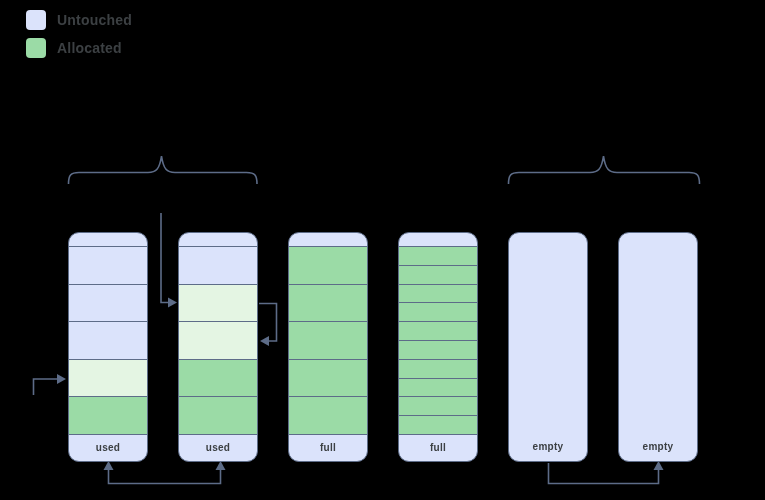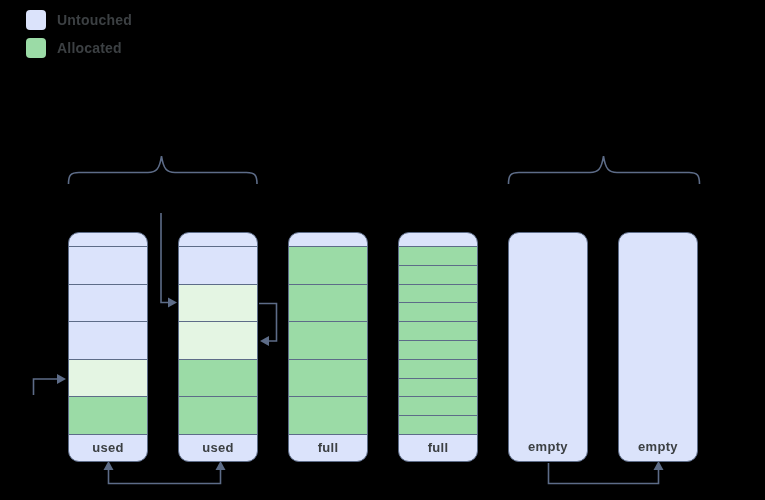--- a/index.html
+++ b/index.html
@@ -26,21 +26,21 @@
     display:flex; flex-direction:column; overflow:hidden;
   }
   .cap { height:13px; flex:none; }
   .seg { flex:1; border-top:1px solid var(--stroke,#5d6c88); }
   .seg.untouched { background:var(--untouched,#dbe3fb); }
   .seg.free      { background:var(--free,#e4f5e3); }
   .seg.allocated { background:var(--allocated,#9bdba6); }
   .slab-label {
     flex:none; height:26px; border-top:1px solid var(--stroke,#5d6c88);
     display:flex; align-items:center; justify-content:center;
-    font-size:13px; font-weight:600; letter-spacing:.3px; color:var(--text,#3c4043);
+    font-size:10px; font-weight:600; letter-spacing:.3px; color:var(--text,#3c4043);
   }
   .slab.plain .slab-label { margin-top:auto; border-top:none; height:30px; }
 </style>
 </head>
 <body>
 
 <div class="canvas" style="--bg: #000000; --untouched: #dbe3fb; --free: #e4f5e3; --allocated: #9bdba6; --stroke: #5d6c88; --text: #3c4043;">
 
   <div class="legend">
     <div class="legend-row">

